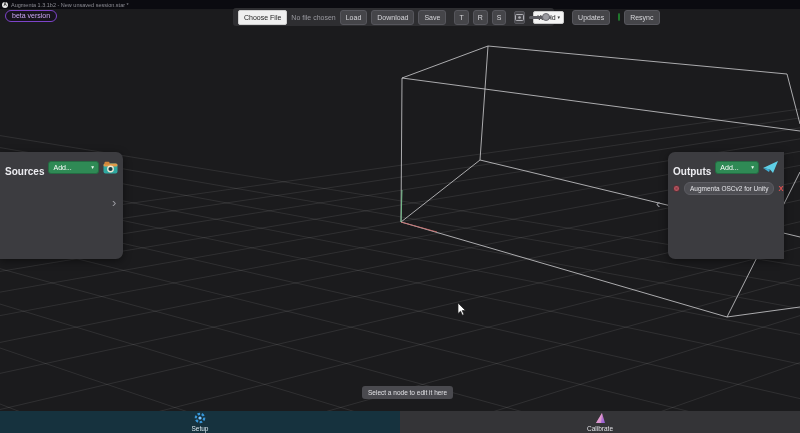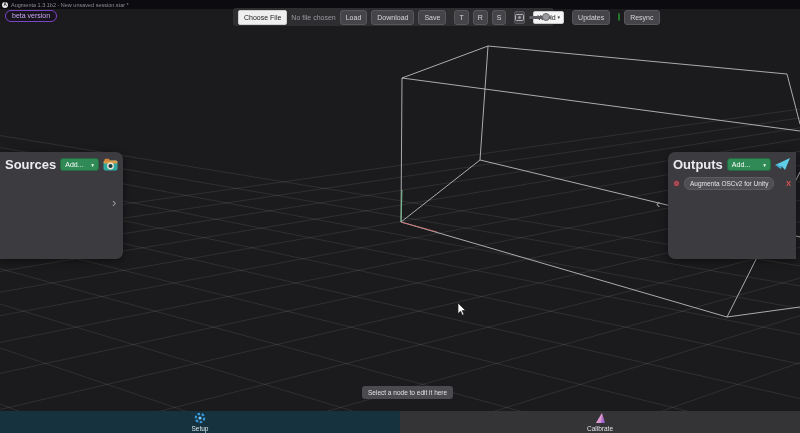--- a/index.html
+++ b/index.html
@@ -40,23 +40,23 @@
     border-radius:50%; border:1px solid #6a6a70; }
   #world-select { background:#f4f4f4; color:#222; font-size:7px; padding:2px 3px; border-radius:2px;
     display:flex; align-items:center; gap:2px; border:1px solid #c9c9c9; cursor:pointer; }
   #world-select .arr { font-size:5px; color:#333; }
   #resync-dot { width:8px; height:8px; border-radius:50%; background:#3db84a; border:1px solid #1f7a2c; }
 
   
   .panel { position:absolute; top:152px; height:107px; background:#3c3c40; z-index:20;
     box-shadow:0 2px 8px rgba(0,0,0,.45); }
   #sources-panel { left:0; width:123px; border-radius:0 7px 7px 0; padding:5px; }
-  #outputs-panel { left:668px; width:128px; border-radius:7px 0 0 7px; padding:5px; }
+  #outputs-panel { left:668px; width:116px; border-radius:7px 0 0 7px; padding:5px; }
   .panel-header { display:flex; align-items:center; gap:4px; }
-  .panel-title { font-size:13px; font-weight:bold; color:#ececf0; white-space:nowrap; }
+  .panel-title { font-size:10px; font-weight:bold; color:#ececf0; white-space:nowrap;margin-top:9px; }
   .green-dd { flex:1; height:13px; background:#2f8a55; border:1px solid #246b42; border-radius:3px;
     display:flex; align-items:center; padding:0 4px; color:#fff; font-size:7px; cursor:pointer; }
   .green-dd .arr { margin-left:auto; font-size:5.5px; color:#eafaef; }
   .edge-chevron { position:absolute; z-index:21; color:#9a9aa0; font-size:13px; line-height:13px; cursor:pointer; }
   #sources-chevron { left:112px; top:196px; }
   #outputs-chevron { left:656px; top:197px; }
   #output-row { display:flex; align-items:center; gap:4px; margin-top:5px; }
   #record-dot { width:7px; height:7px; border-radius:50%; border:1px solid #5f2e34;
     background:radial-gradient(circle at 50% 50%, #8a3d46 0%, #c05a66 70%); flex:0 0 auto; }
   #output-pill { background:#4e4e53; border:1px solid #5c5c62; color:#e4e4e8; font-size:6.5px;

